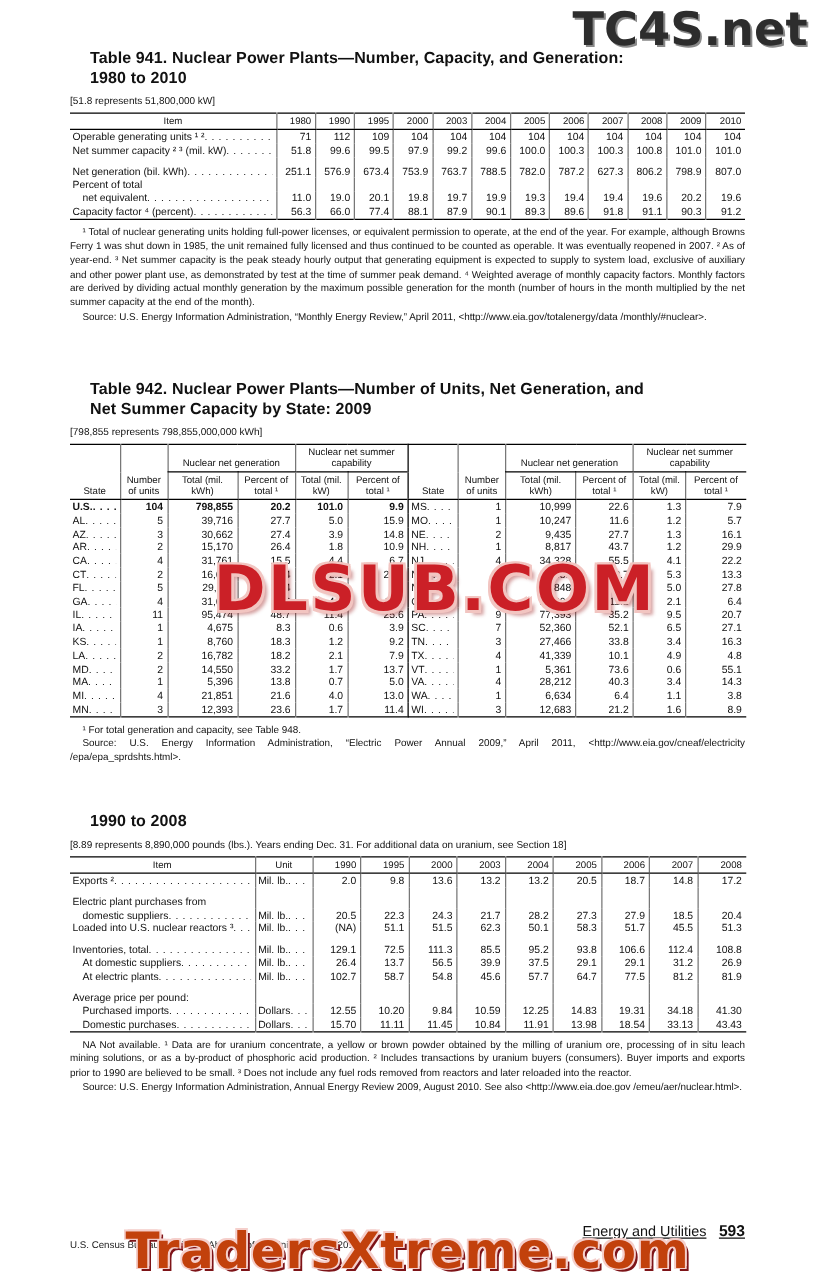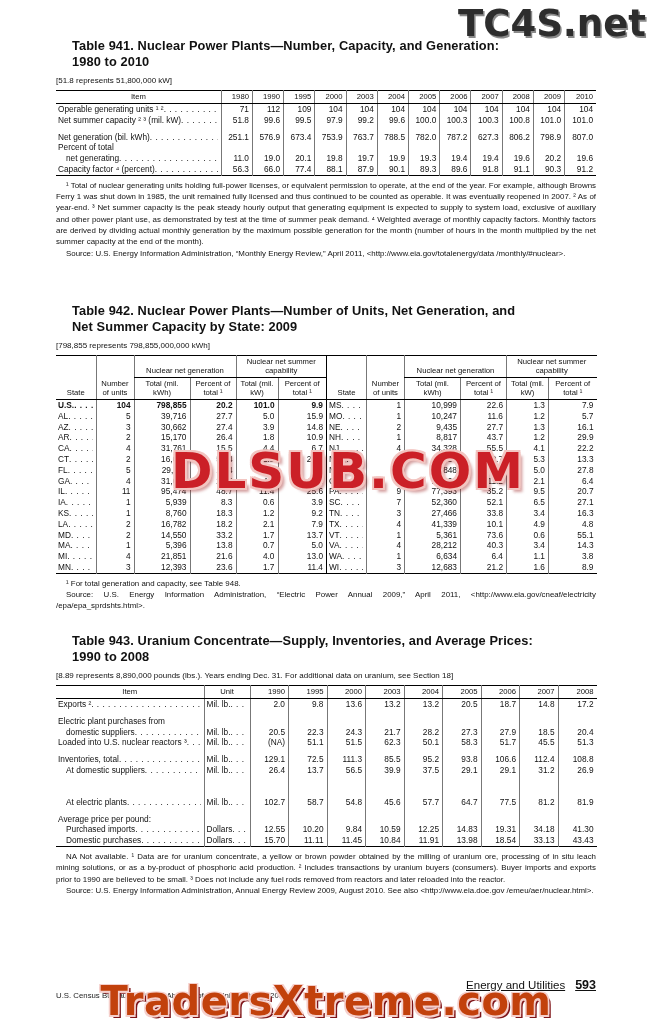--- a/index.html
+++ b/index.html
@@ -177,21 +177,21 @@
             <td class="num"></td>
             <td class="num"></td>
             <td class="num"></td>
             <td class="num"></td>
             <td class="num"></td>
             <td class="num"></td>
           </tr>
           <tr>
             <td class="c-item">
               <div class="lead" style="padding-left: 8px;">
-                <span class="txt">net generating</span>
+                <span class="txt">net equivalent</span>
                 <span class="dots"></span>
               </div>
             </td>
             <td class="num">11.0</td>
             <td class="num">19.0</td>
             <td class="num">20.1</td>
             <td class="num">19.8</td>
             <td class="num">19.7</td>
             <td class="num">19.9</td>
             <td class="num">19.3</td>
@@ -373,21 +373,21 @@
               <td class="num">25.6</td>
             </tr>
             <tr>
               <td class="c-state">
                 <div class="lead">
                   <span class="txt">IA</span>
                   <span class="dots"></span>
                 </div>
               </td>
               <td class="num">1</td>
-              <td class="num">5,939</td>
+              <td class="num">4,675</td>
               <td class="num">8.3</td>
               <td class="num">0.6</td>
               <td class="num">3.9</td>
             </tr>
             <tr>
               <td class="c-state">
                 <div class="lead">
                   <span class="txt">KS</span>
                   <span class="dots"></span>
                 </div>
@@ -698,21 +698,21 @@
               <td class="num">8.9</td>
             </tr>
           </tbody>
         </table>
     </div>
     <p class="fn">¹ For total generation and capacity, see Table 948.</p>
     <p class="fn">Source: U.S. Energy Information Administration, “Electric Power Annual 2009,” April 2011, &lt;http://www.eia.gov/cneaf/electricity /epa/epa_sprdshts.html&gt;.</p>
   </section>
 
   <section class="sec sec943">
-    <h2 class="ttl"><span>Table 943. Uranium Concentrate—Supply, Inventories, and Average Prices:</span><br><span>1990 to 2008</span></h2>
+    <h2 class="ttl"><br><span>1990 to 2008</span></h2>
     <div class="note">[8.89 represents 8,890,000 pounds (lbs.). Years ending Dec. 31. For additional data on uranium, see Section 18]</div>
     <table class="t t943">
         <colgroup>
           <col style="width: 148px;">
           <col style="width: 46px;">
           <col style="width: 38.5px;">
           <col style="width: 38.5px;">
           <col style="width: 38.5px;">
           <col style="width: 38.5px;">
           <col style="width: 38.5px;">
@@ -864,21 +864,21 @@
             <td class="num">56.5</td>
             <td class="num">39.9</td>
             <td class="num">37.5</td>
             <td class="num">29.1</td>
             <td class="num">29.1</td>
             <td class="num">31.2</td>
             <td class="num">26.9</td>
           </tr>
           <tr>
             <td class="c-item">
-              <div class="lead" style="padding-left: 8px; margin-top: 21px;">
+              <div class="lead" style="padding-left: 8px;">
                 <span class="txt">At electric plants</span>
                 <span class="dots"></span>
               </div>
             </td>
             <td class="c-unit">
               <div class="lead">
                 <span class="txt">Mil. lb.</span>
                 <span class="dots"></span>
               </div>
             </td>

